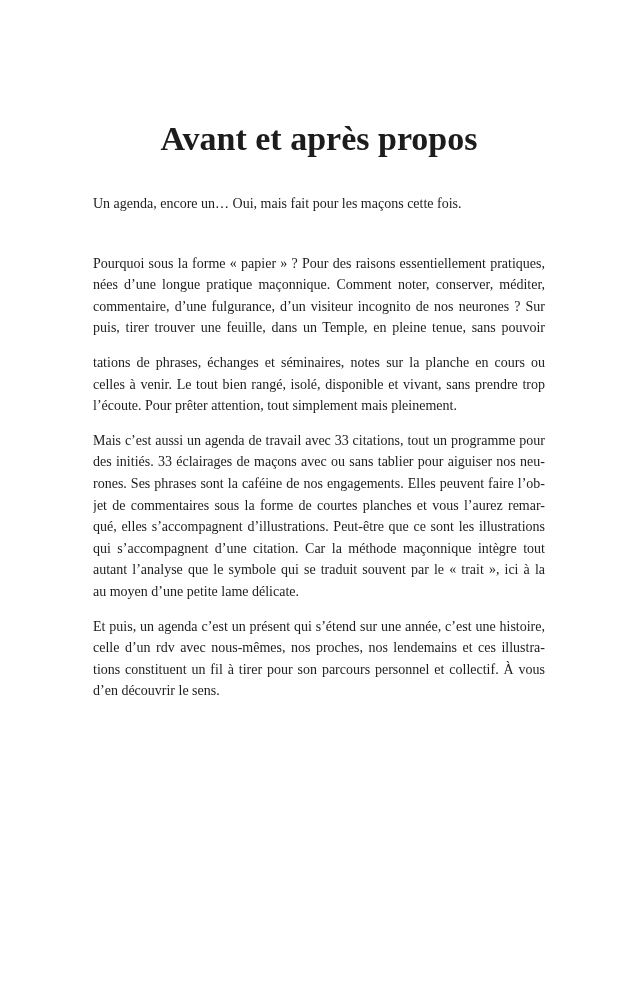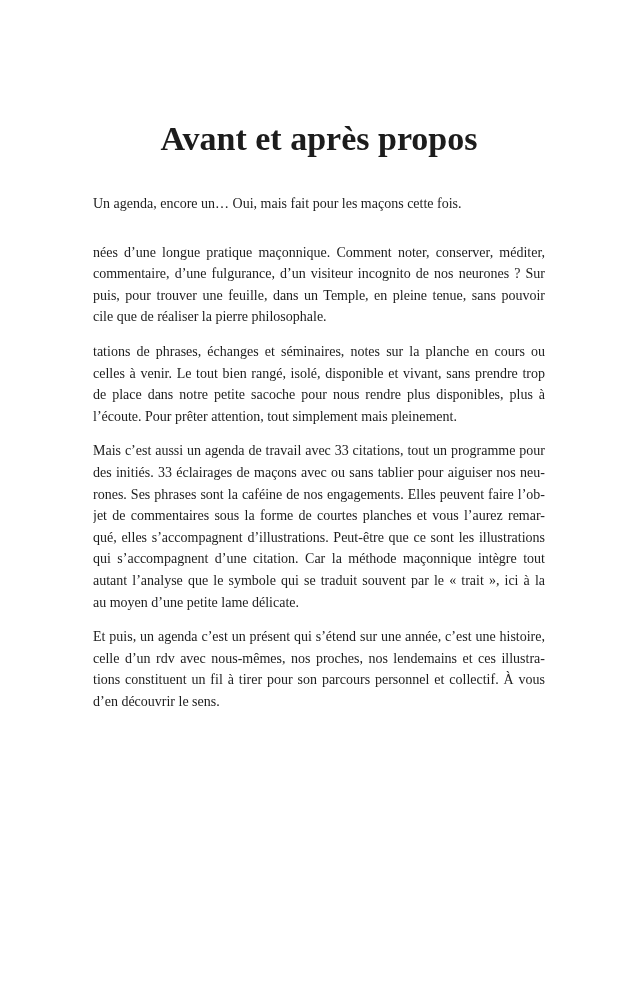--- a/index.html
+++ b/index.html
@@ -27,21 +27,21 @@
     font-size: 34px;
     line-height: 34px;
     font-weight: 700;
     text-align: center;
     letter-spacing: 0;
   }
   .para {
     margin: 0 0 13px 0;
   }
   .para.first {
-    margin-bottom: 27px;
+    margin-bottom: 38px;
     font-family: Liberation Serif, serif;
   }
   .line {
     font-size: 14px;
     line-height: 21.6px;
     height: 21.6px;
     overflow: hidden;
     text-align: justify;
     text-align-last: justify;
   }
@@ -63,29 +63,28 @@
 <body>
 
 <div class="page">
   <div class="content">
     <h1 class="title">Avant et après propos</h1>
     <div id="paragraphs">
         <div class="para first">
           <div class="line last">Un agenda, encore un… Oui, mais fait pour les maçons cette fois.</div>
         </div>
         <div class="para">
+          <div class="line">Pourquoi sous la forme « papier » ? Pour des raisons essentiellement pratiques,</div>
           <div class="line">nées d’une longue pratique maçonnique. Comment noter, conserver, méditer,</div>
           <div class="line">commentaire, d’une fulgurance, d’un visiteur incognito de nos neurones ? Sur</div>
-          <div class="line">puis, pour trouver une feuille, dans un Temple, en pleine tenue, sans pouvoir</div>
-          <div class="line last">cile que de réaliser la pierre philosophale.</div>
+          <div class="line">puis, tirer trouver une feuille, dans un Temple, en pleine tenue, sans pouvoir</div>
         </div>
         <div class="para">
           <div class="line">tations de phrases, échanges et séminaires, notes sur la planche en cours ou</div>
           <div class="line">celles à venir. Le tout bien rangé, isolé, disponible et vivant, sans prendre trop</div>
-          <div class="line">de place dans notre petite sacoche pour nous rendre plus disponibles, plus à</div>
           <div class="line last">l’écoute. Pour prêter attention, tout simplement mais pleinement.</div>
         </div>
         <div class="para">
           <div class="line">Mais c’est aussi un agenda de travail avec 33 citations, tout un programme pour</div>
           <div class="line">des initiés. 33 éclairages de maçons avec ou sans tablier pour aiguiser nos neu-</div>
           <div class="line">rones. Ses phrases sont la caféine de nos engagements. Elles peuvent faire l’ob-</div>
           <div class="line">jet de commentaires sous la forme de courtes planches et vous l’aurez remar-</div>
           <div class="line">qué, elles s’accompagnent d’illustrations. Peut-être que ce sont les illustrations</div>
           <div class="line">qui s’accompagnent d’une citation. Car la méthode maçonnique intègre tout</div>
           <div class="line">autant l’analyse que le symbole qui se traduit souvent par le « trait », ici à la</div>

